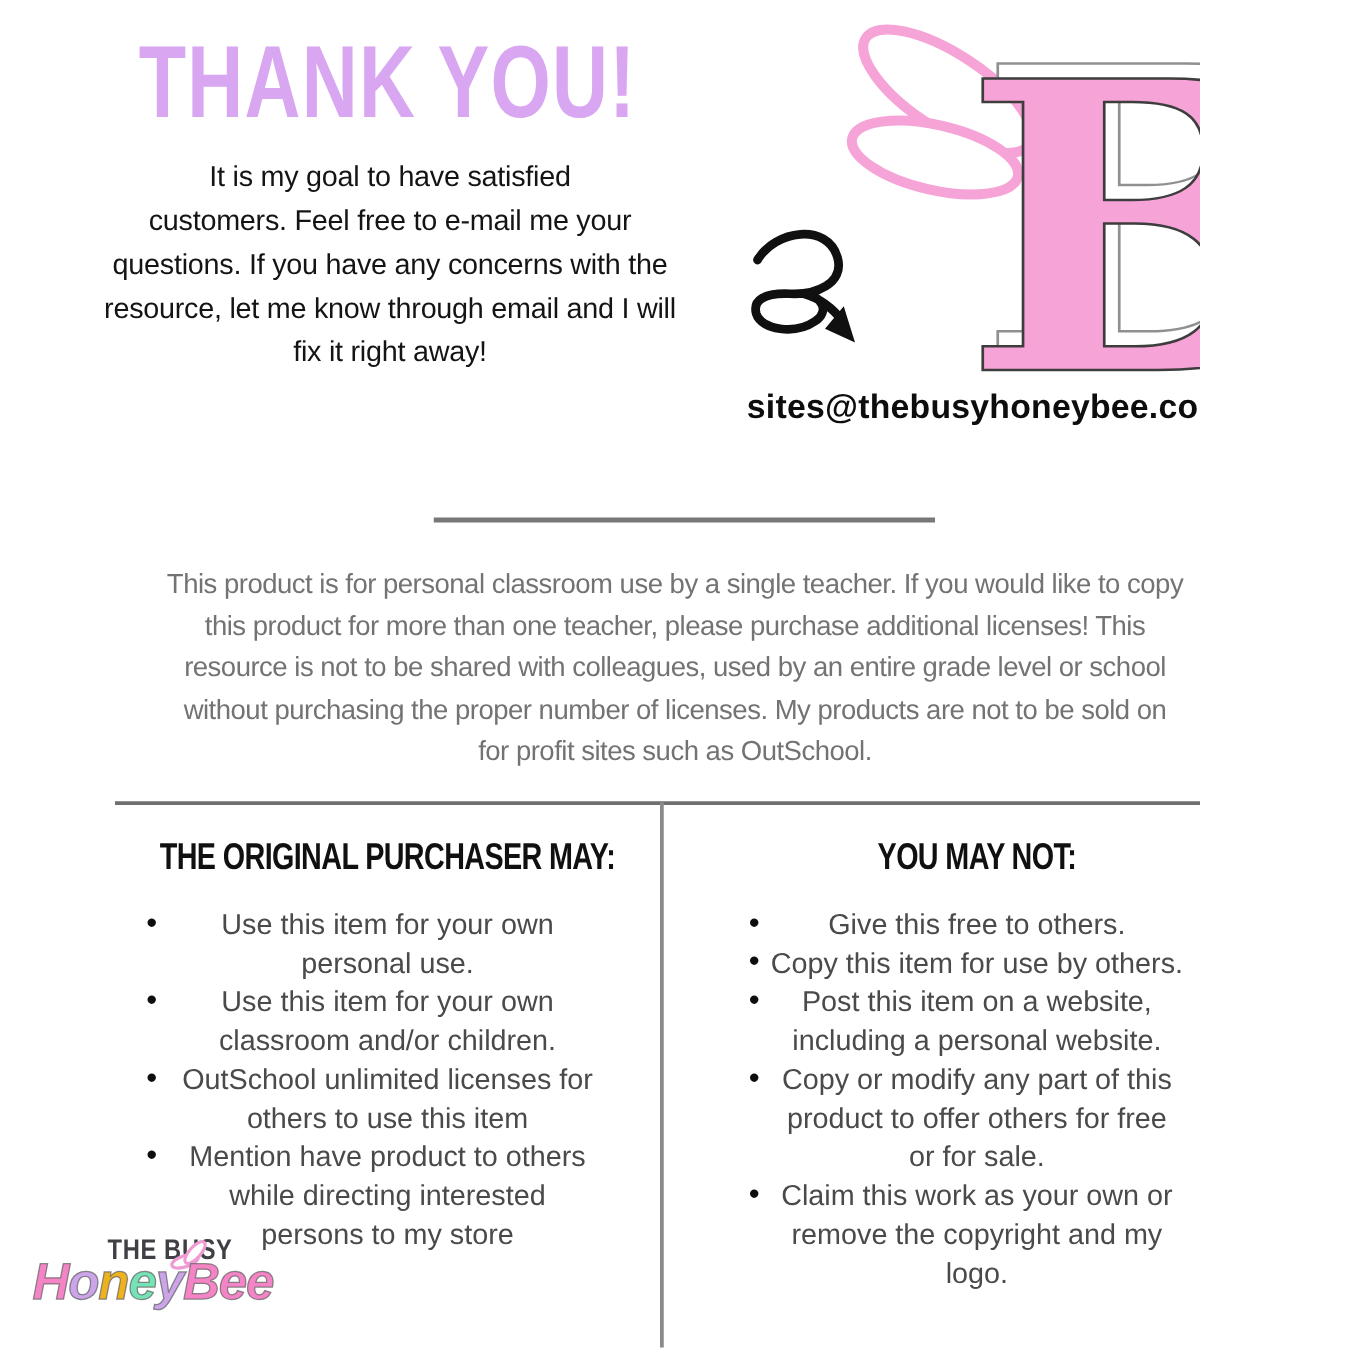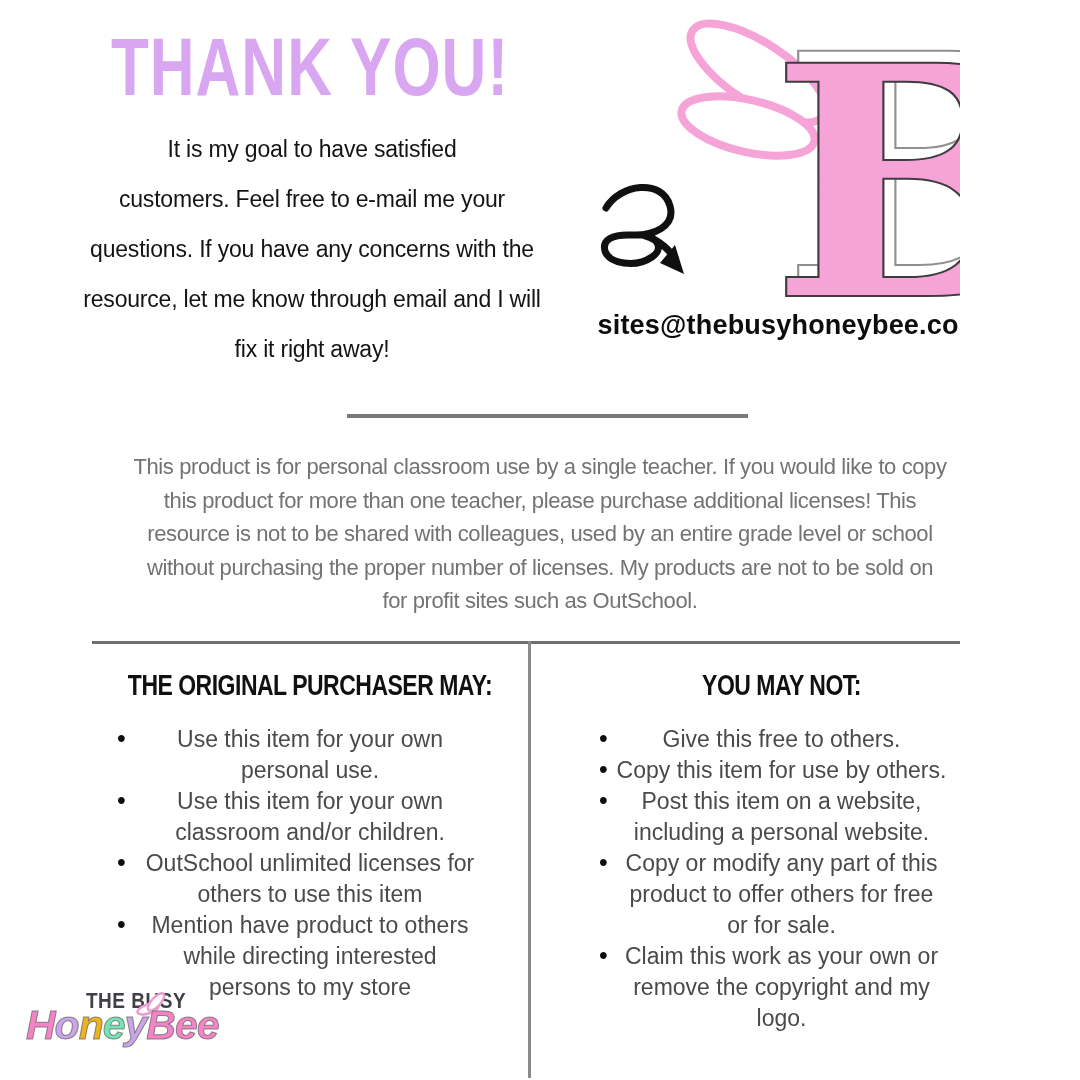--- a/index.html
+++ b/index.html
@@ -8,21 +8,21 @@
     font-family:"Liberation Sans",sans-serif;color:#141414;
   }
   
   .thank-title-wrap{position:absolute;left:40px;top:20px;width:540px;text-align:center;}
   .thank-title{
     display:inline-block;font-weight:bold;font-size:62px;letter-spacing:1px;
     color:#d9a7f1;transform:scaleY(1.32);transform-origin:top center;white-space:nowrap;
   }
   .thank-body{
     position:absolute;left:38px;top:124px;width:548px;text-align:center;
-    font-size:23px;line-height:50px;letter-spacing:-0.2px;white-space:pre-line;color:#141414;
+    font-size:23px;line-height:35px;letter-spacing:-0.2px;white-space:pre-line;color:#141414;
   }
   
   .arrow-svg{position:absolute;left:596px;top:182px;width:100px;height:95px;}
   .b-logo-svg{position:absolute;left:668px;top:8px;width:340px;height:300px;}
   .email{
     position:absolute;left:575px;top:310px;width:470px;text-align:center;
     font-weight:bold;font-size:27px;letter-spacing:0.2px;color:#0d0d0d;
   }
   
   .terms-title-wrap{position:absolute;left:40px;top:352px;width:1010px;text-align:center;}

